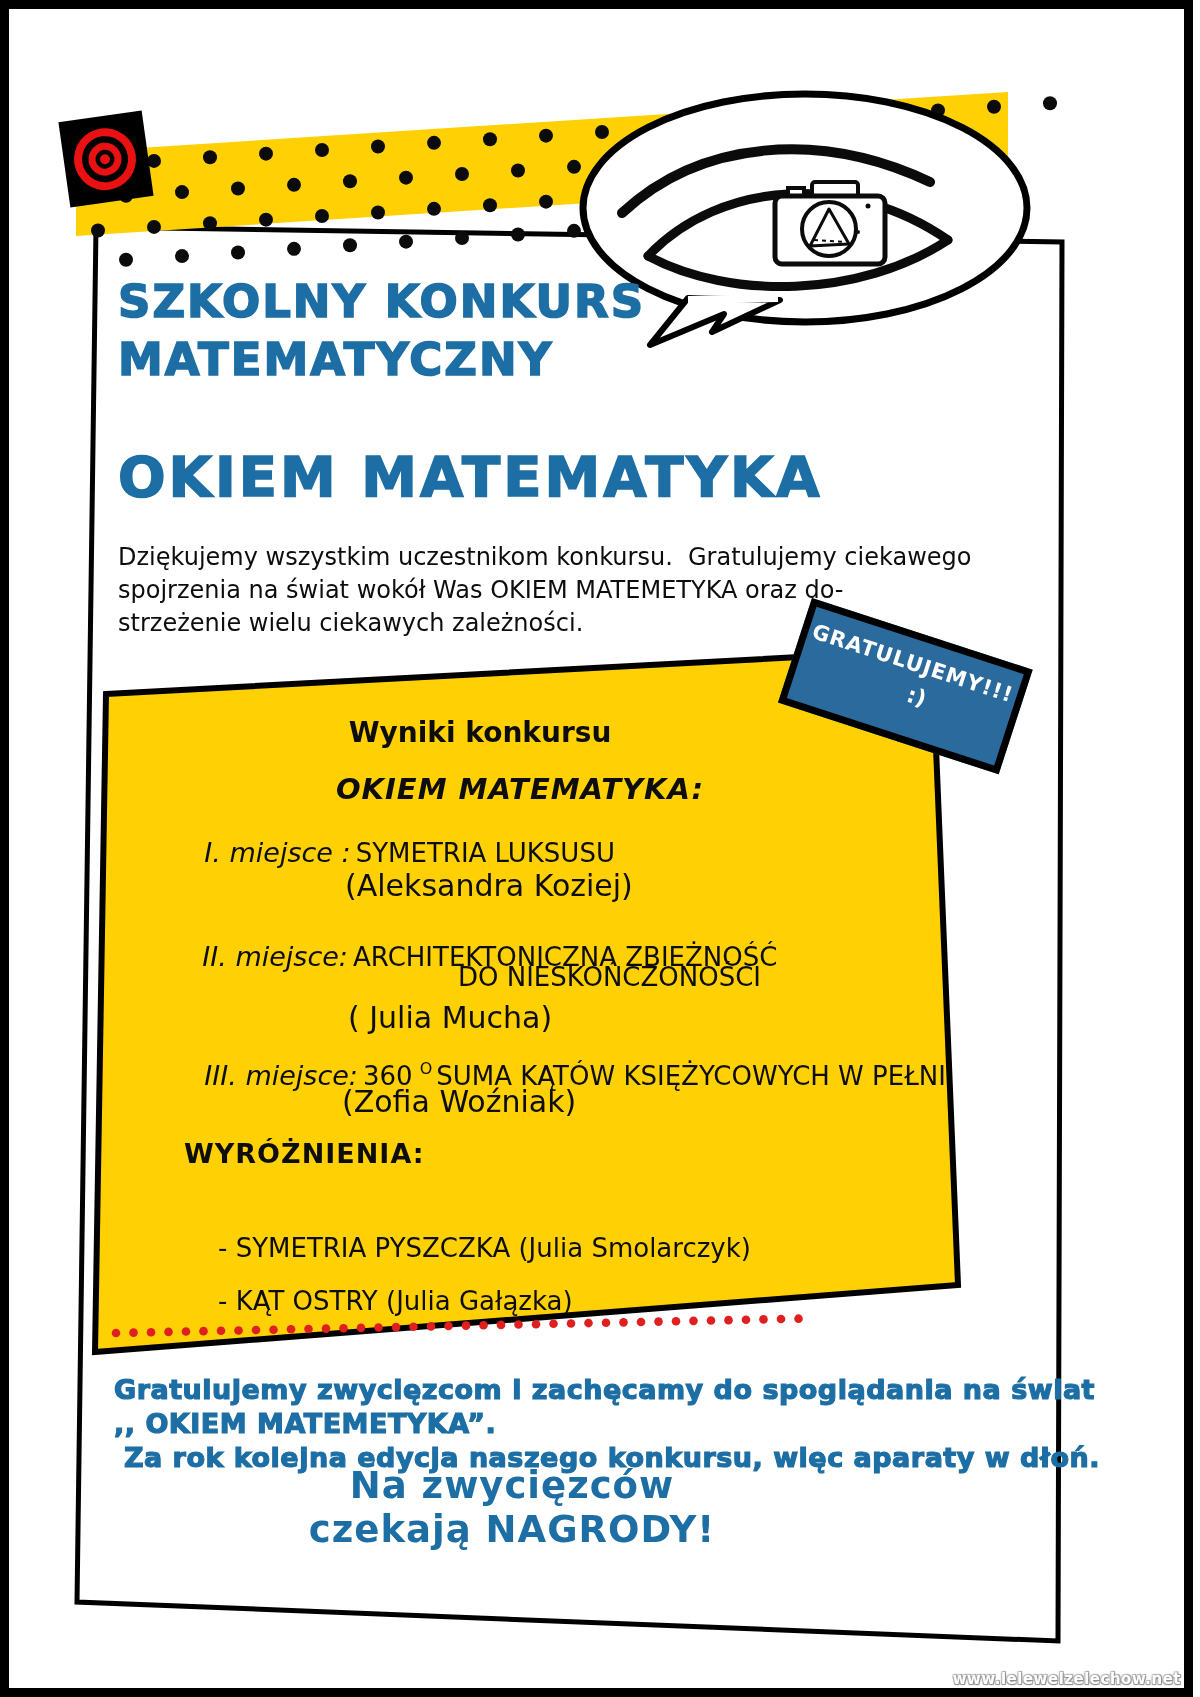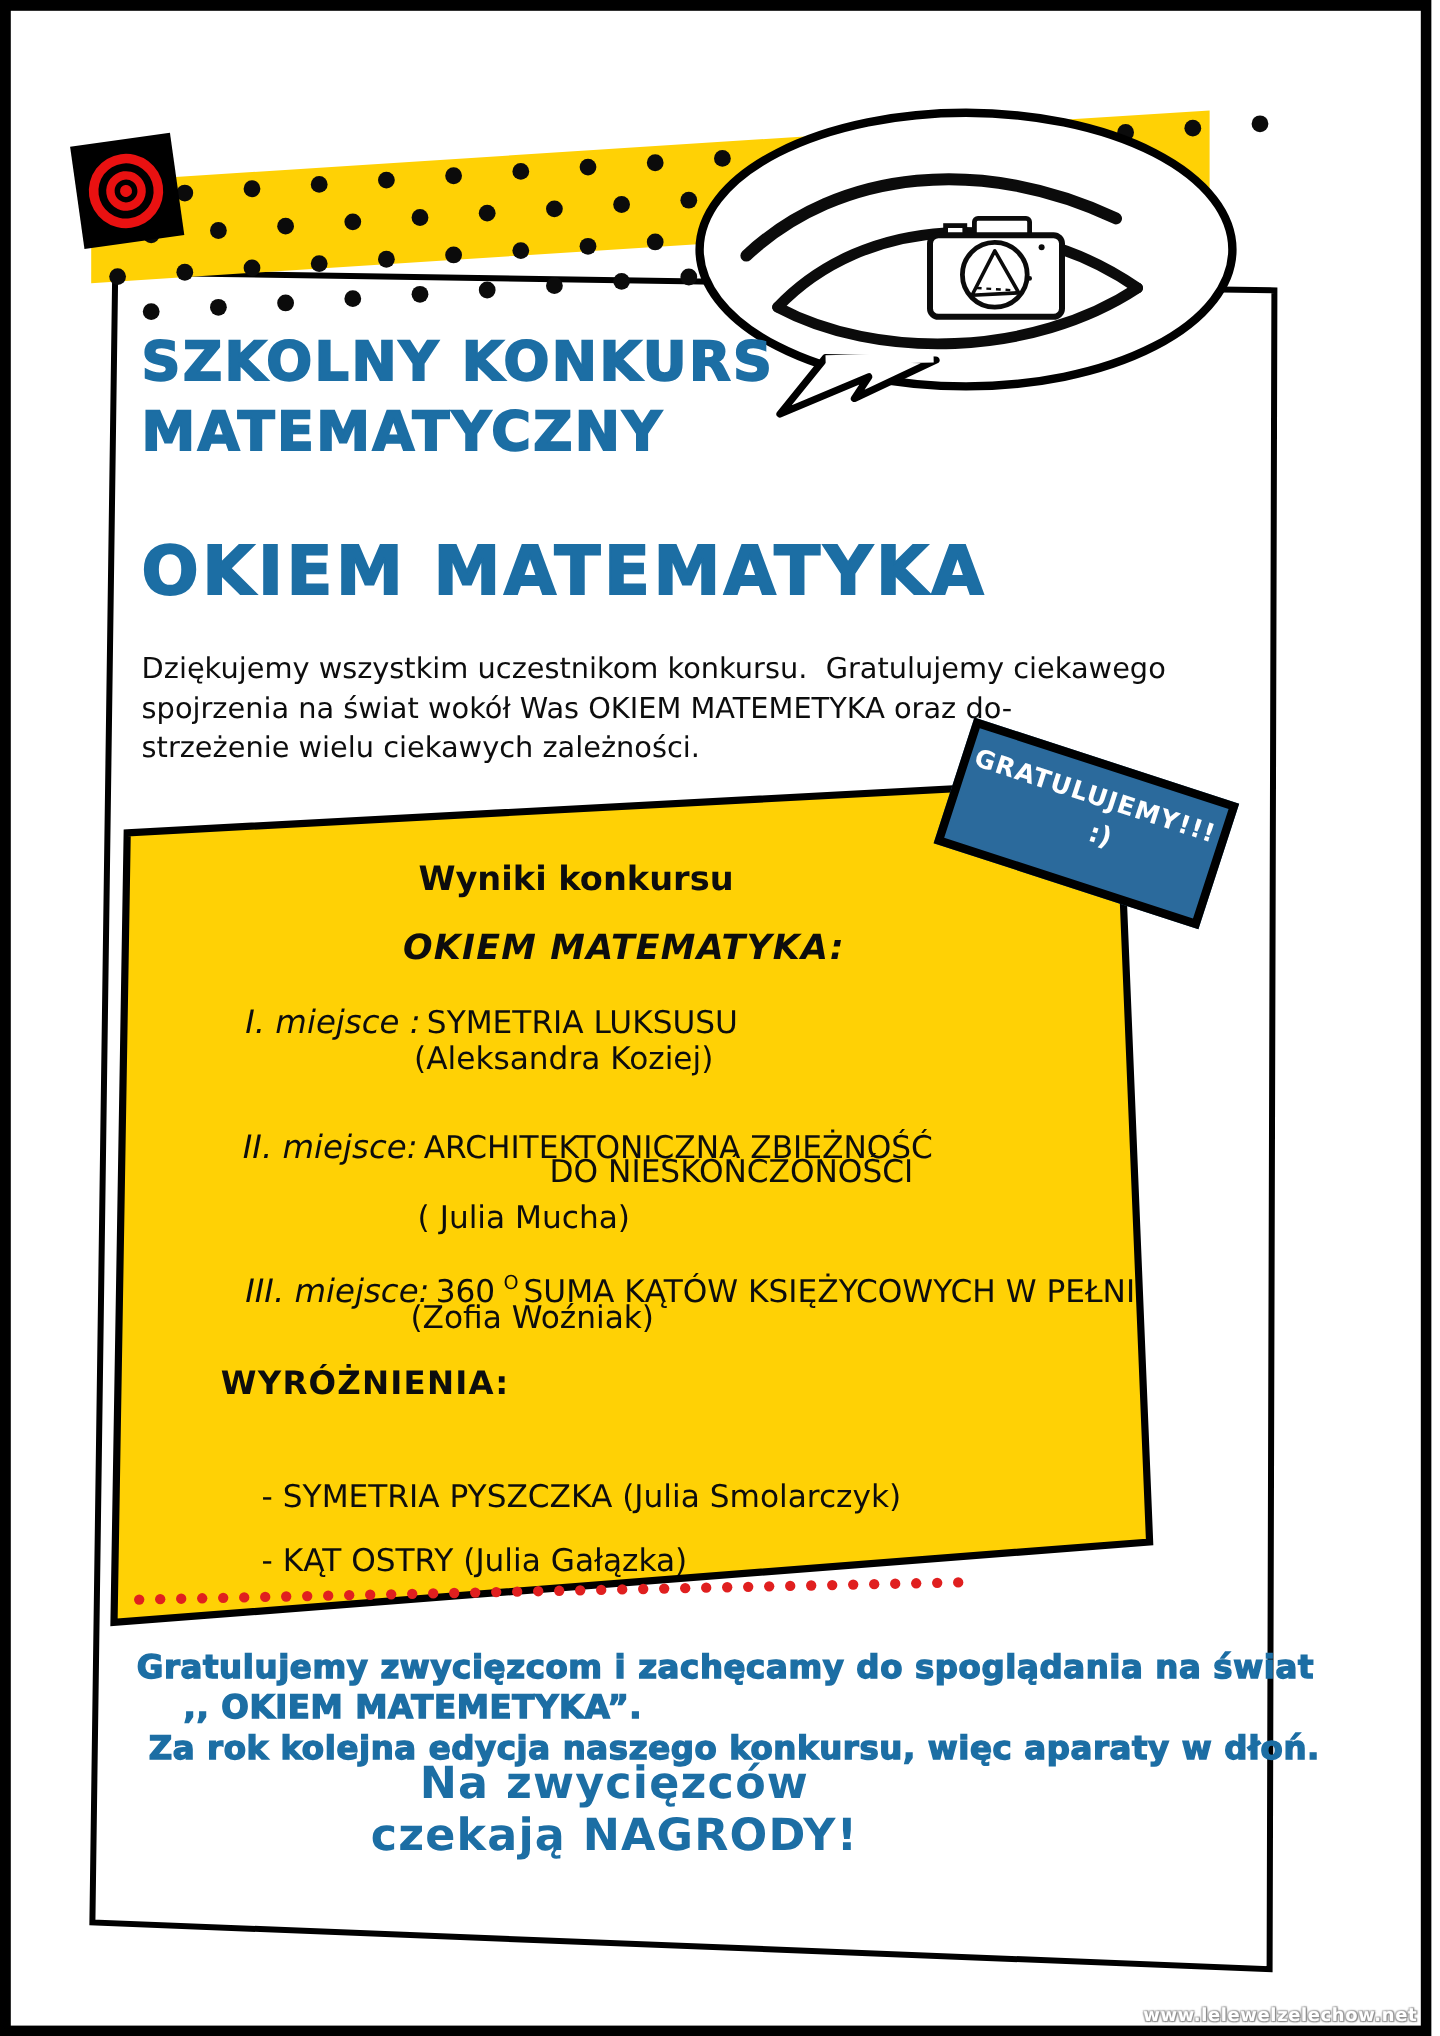--- a/index.html
+++ b/index.html
@@ -16,21 +16,21 @@
   .display{color:var(--heading-blue);font-weight:900;-webkit-text-stroke:1.6px var(--heading-blue);
            letter-spacing:2px;line-height:1.05;}
   .h1{font-size:45px;}
   .h2{font-size:56px;letter-spacing:3px;}
   .comic{font-size:24px;}
   
   .res-title{font-weight:bold;font-size:28px;text-align:center;}
   .res-sub{font-weight:bold;font-size:29px;text-align:center;letter-spacing:1px;font-style:italic;}
   .rank{font-size:27px;font-style:italic;}
   .work{font-size:26px;}
-  .author{font-size:26px;}
+  .author{font-size:30px;}
   .deg{font-size:16px;vertical-align:11px;margin:0 4px 0 7px;}
   .honors-title{font-weight:bold;font-size:27px;letter-spacing:1px;}
   .honor{font-size:26px;}
   
   .outro{color:var(--heading-blue);font-weight:900;-webkit-text-stroke:1.2px var(--heading-blue);
          font-size:27px;letter-spacing:0.5px;}
   .prize{color:var(--heading-blue);font-weight:bold;font-size:37px;letter-spacing:1px;
          text-align:center;width:520px;}
   
   .badge{position:absolute;left:812px;top:598px;width:218px;height:96px;z-index:3;
@@ -230,21 +230,21 @@
   <div class="txt" style="left:184px;top:1040px;">
     <span class="rank">III. miejsce:</span><span> </span><span class="work">360</span><span class="deg">O</span><span class="work">SUMA KĄTÓW KSIĘŻYCOWYCH W PEŁNI</span>
   </div>
   <div class="txt author" style="left:342px;top:1084px;">(Zofia Woźniak)</div>
 
   <div class="txt honors-title" style="left:184px;top:1138px;">WYRÓŻNIENIA:</div>
   <div class="txt honor" style="left:218px;top:1233px;">- SYMETRIA PYSZCZKA (Julia Smolarczyk)</div>
   <div class="txt honor" style="left:218px;top:1286px;">- KĄT OSTRY (Julia Gałązka)</div>
 
   <div class="txt outro" style="left:114px;top:1374px;">Gratulujemy zwycięzcom i zachęcamy do spoglądania na świat</div>
-  <div class="txt outro" style="left:114px;top:1408px;margin-left:39px;">,, OKIEM MATEMETYKA”.</div>
+  <div class="txt outro" style="left:114px;top:1408px;">,, OKIEM MATEMETYKA”.</div>
   <div class="txt outro" style="left:114px;top:1442px;"> Za rok kolejna edycja naszego konkursu, więc aparaty w dłoń.</div>
 
   <div class="txt prize" style="left:252px;top:1464px;">Na zwycięzców</div>
   <div class="txt prize" style="left:252px;top:1508px;">czekają NAGRODY!</div>
 
   <div class="watermark">www.lelewelzelechow.net</div>
 
   <div class="outer-frame"></div>
 </div>
 

